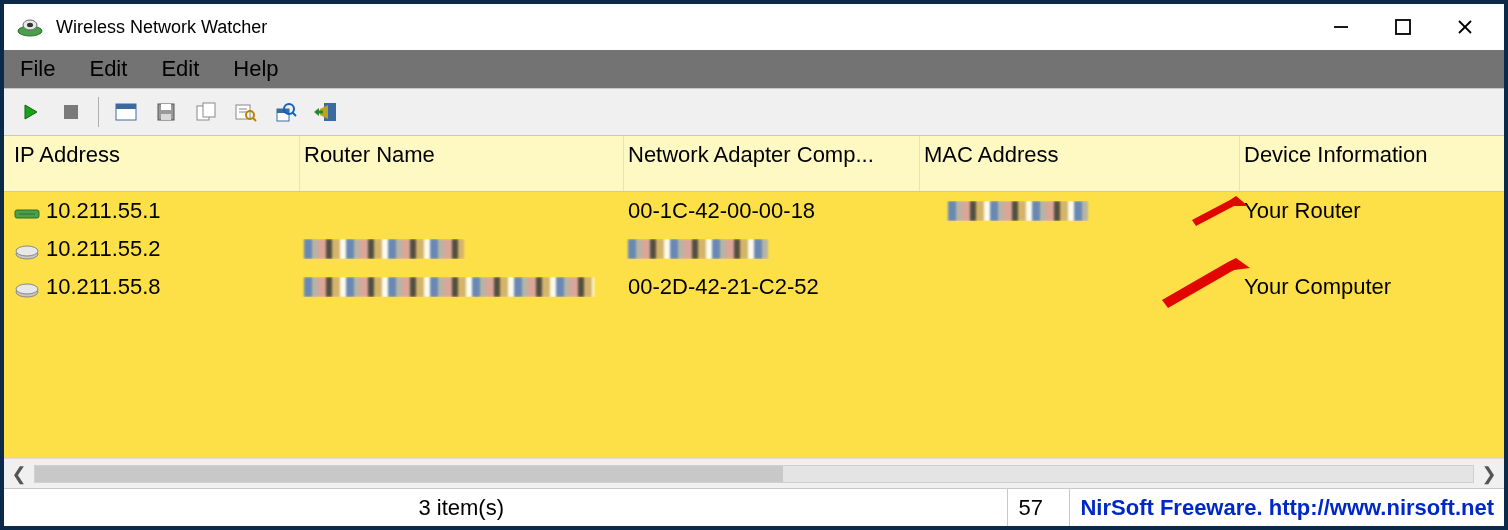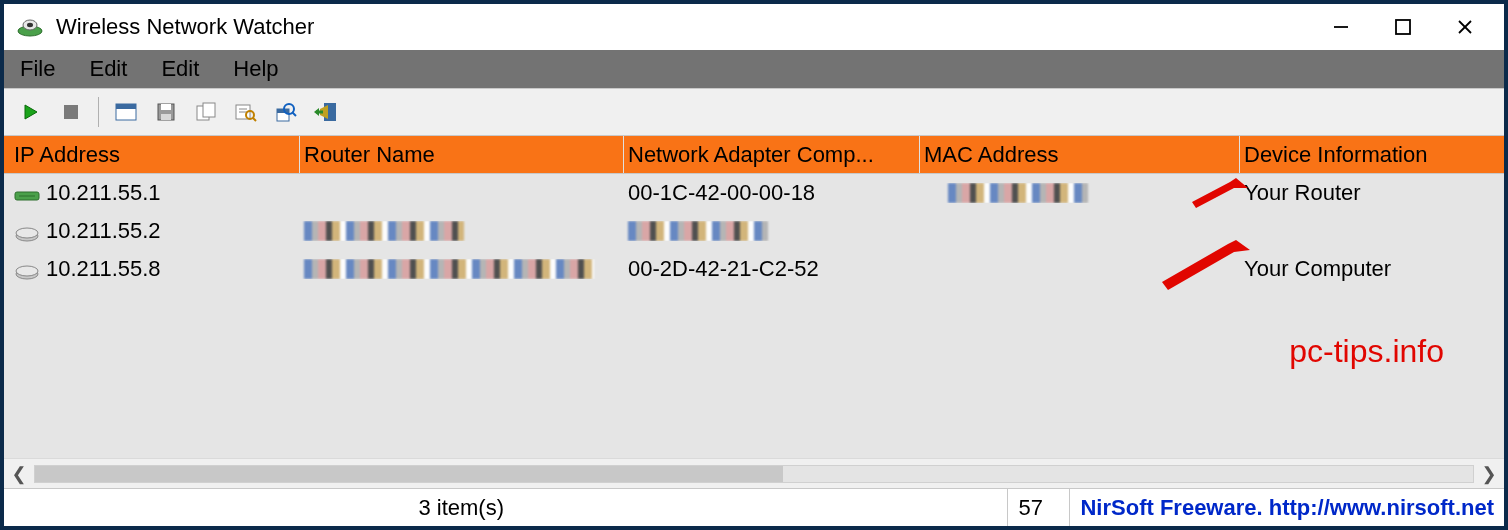--- a/index.html
+++ b/index.html
@@ -15,21 +15,21 @@
     overflow: hidden;
     position: relative;
   }
   
   .titlebar {
     height: 46px;
     display: flex;
     align-items: center;
     padding: 0 8px 0 12px;
     background: #fff;
-    font-size: 22px;
+    font-size: 18px;
     color: #000;
   }
   .titlebar .app-icon { width: 28px; height: 20px; margin-right: 12px; }
   .titlebar .title { flex: 1; }
   .titlebar .winbtn {
     width: 62px; height: 40px;
     display: flex; align-items: center; justify-content: center;
     font-size: 18px; font-family: inherit; color: #000;
   }
   .titlebar .winbtn svg { stroke: #000; stroke-width: 1.8; fill: none; }
@@ -56,42 +56,42 @@
     width: 34px; height: 34px;
     display: flex; align-items: center; justify-content: center;
   }
   .toolbar .sep {
     width: 1px; height: 30px;
     background: #b0b0b0;
     margin: 0 4px;
   }
   
   .theader {
-    height: 38px;
-    background: #f97316;
+    height: 56px;
+    background: #fef9c3;
     border-bottom: 1px solid #c8c8c8;
     display: flex;
     font-size: 22px;
   }
   .theader .col {
     padding: 6px 10px 6px 4px;
     border-right: 1px solid #e0e0e0;
     white-space: nowrap;
     overflow: hidden;
     text-overflow: ellipsis;
   }
   .col-ip  { width: 296px; padding-left: 10px !important;}
   .col-dev { width: 324px; }
   .col-mac { width: 320px; }
   .col-nac { width: 296px; }
   .col-inf { flex:1; border-right:none !important; }
   
   .tbody {
     flex: 1;
-    background: #e5e5e5;
+    background: #fde047;
     overflow: hidden;
     position: relative;
   }
   .trow {
     height: 38px;
     display: flex;
     align-items: center;
     font-size: 22px;
   }
   .trow .cell {
@@ -331,21 +331,20 @@
   <div class="arrow-annot" style="left:1170px; top:0px;">
     <svg width="80" height="40">
       <polygon points="62,4 74,14 60,14 22,34 18,28 56,8"></polygon>
     </svg>
   </div>
   <div class="arrow-annot" style="left:1140px; top:62px;">
     <svg width="110" height="60">
       <polygon points="92,4 106,14 90,16 24,54 18,46 84,8"></polygon>
     </svg>
   </div>
-  <div class="watermark">pc-tips.info</div>
 
 </div>
 
 <div class="hscroll">
   <div class="arrow">❮</div>
   <div class="track">
       <div class="thumb"></div>
     </div>
   <div class="arrow">❯</div>
 </div>

